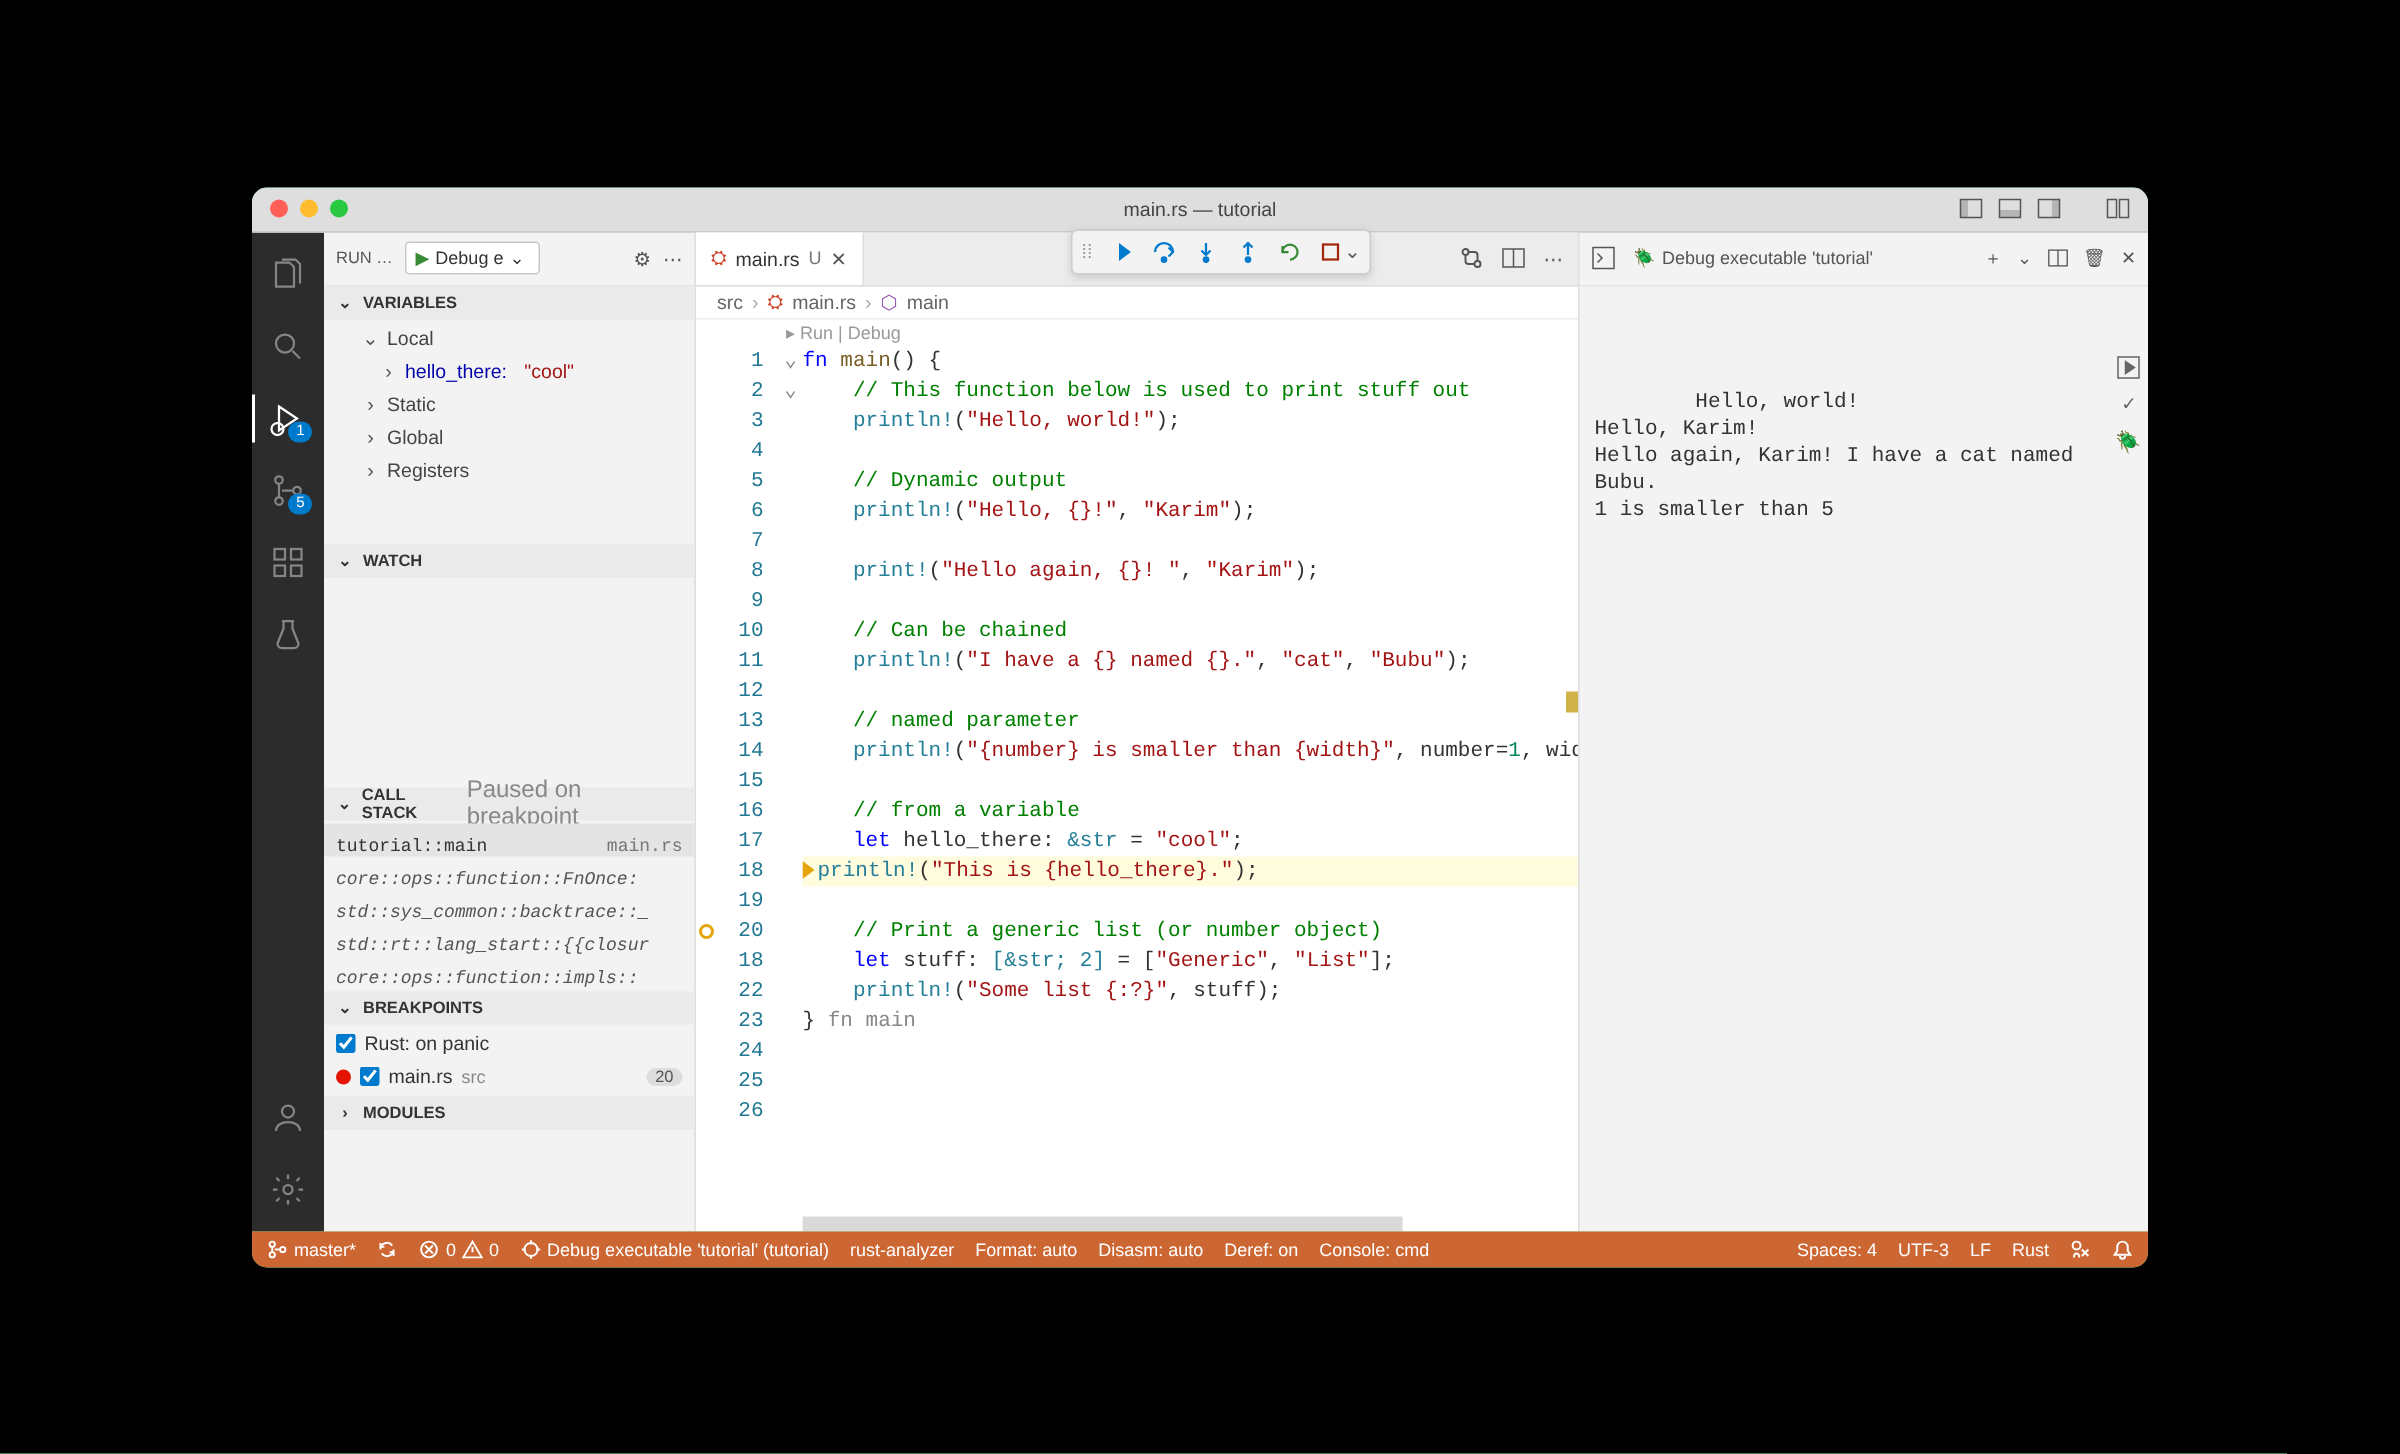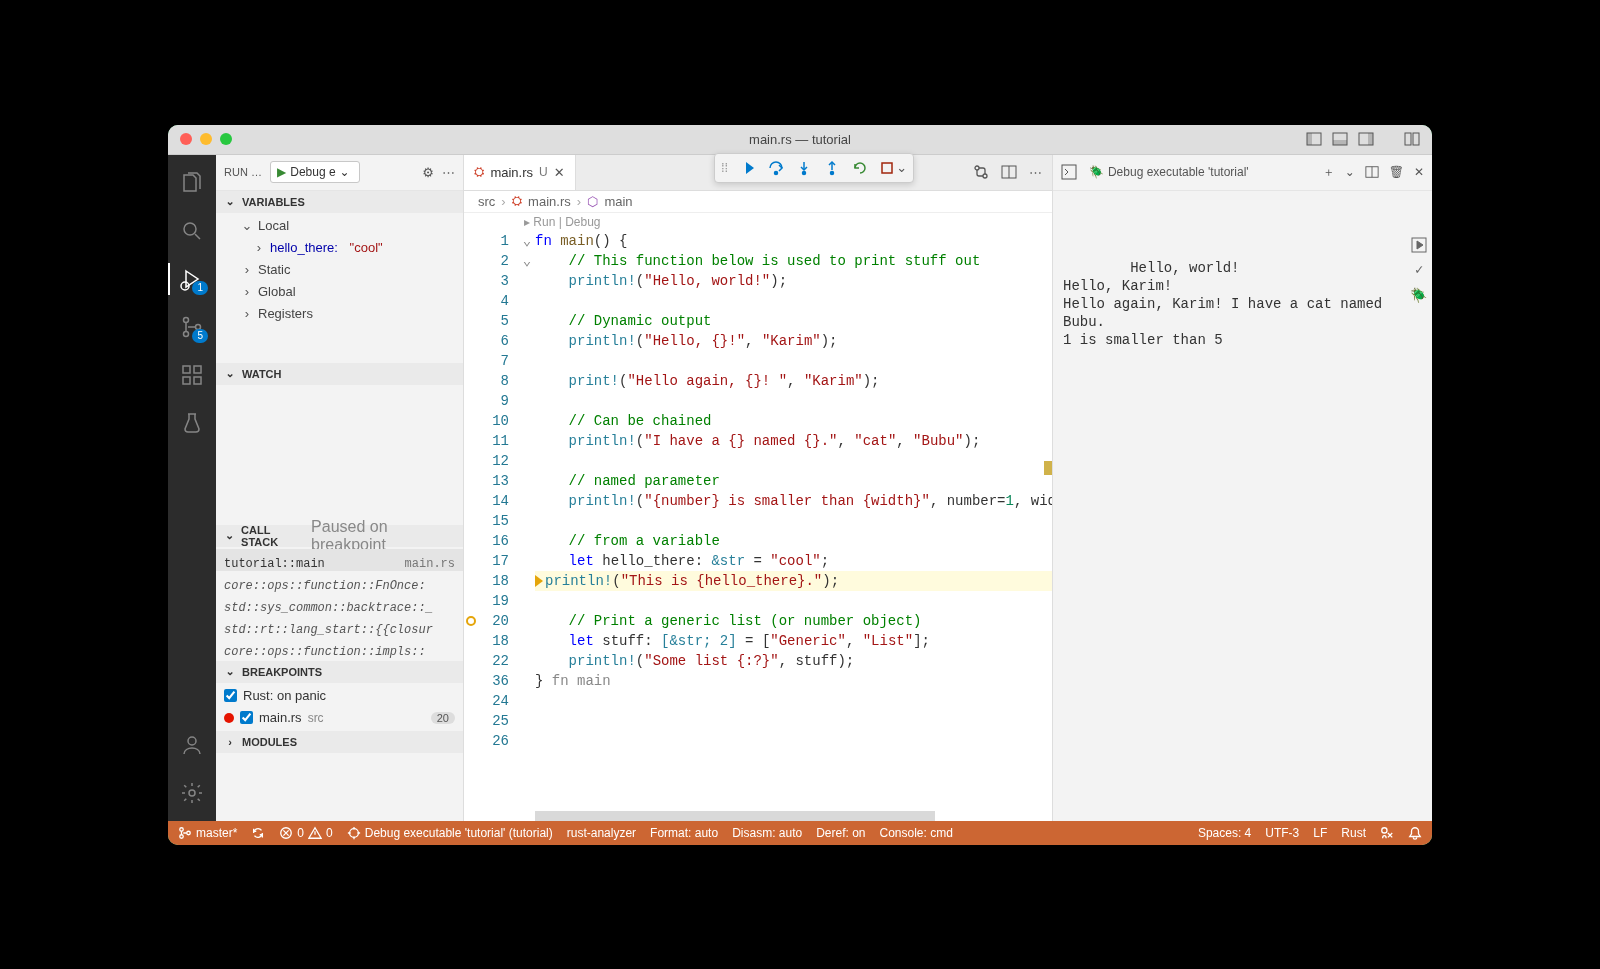--- a/index.html
+++ b/index.html
@@ -690,21 +690,21 @@
             <div class="ln">13</div>
             <div class="ln">14</div>
             <div class="ln">15</div>
             <div class="ln">16</div>
             <div class="ln">17</div>
             <div class="ln">18</div>
             <div class="ln">19</div>
             <div class="ln">20<span class="bp-ind"></span></div>
             <div class="ln">18</div>
             <div class="ln">22</div>
-            <div class="ln">36</div>
+            <div class="ln">23</div>
             <div class="ln">24</div>
             <div class="ln">25</div>
             <div class="ln">26</div>
           </div>
         <div class="fold-col" id="foldcol">
             <div class="fold">⌄</div>
             <div class="fold">⌄</div>
             <div class="fold"></div>
             <div class="fold"></div>
             <div class="fold"></div>

